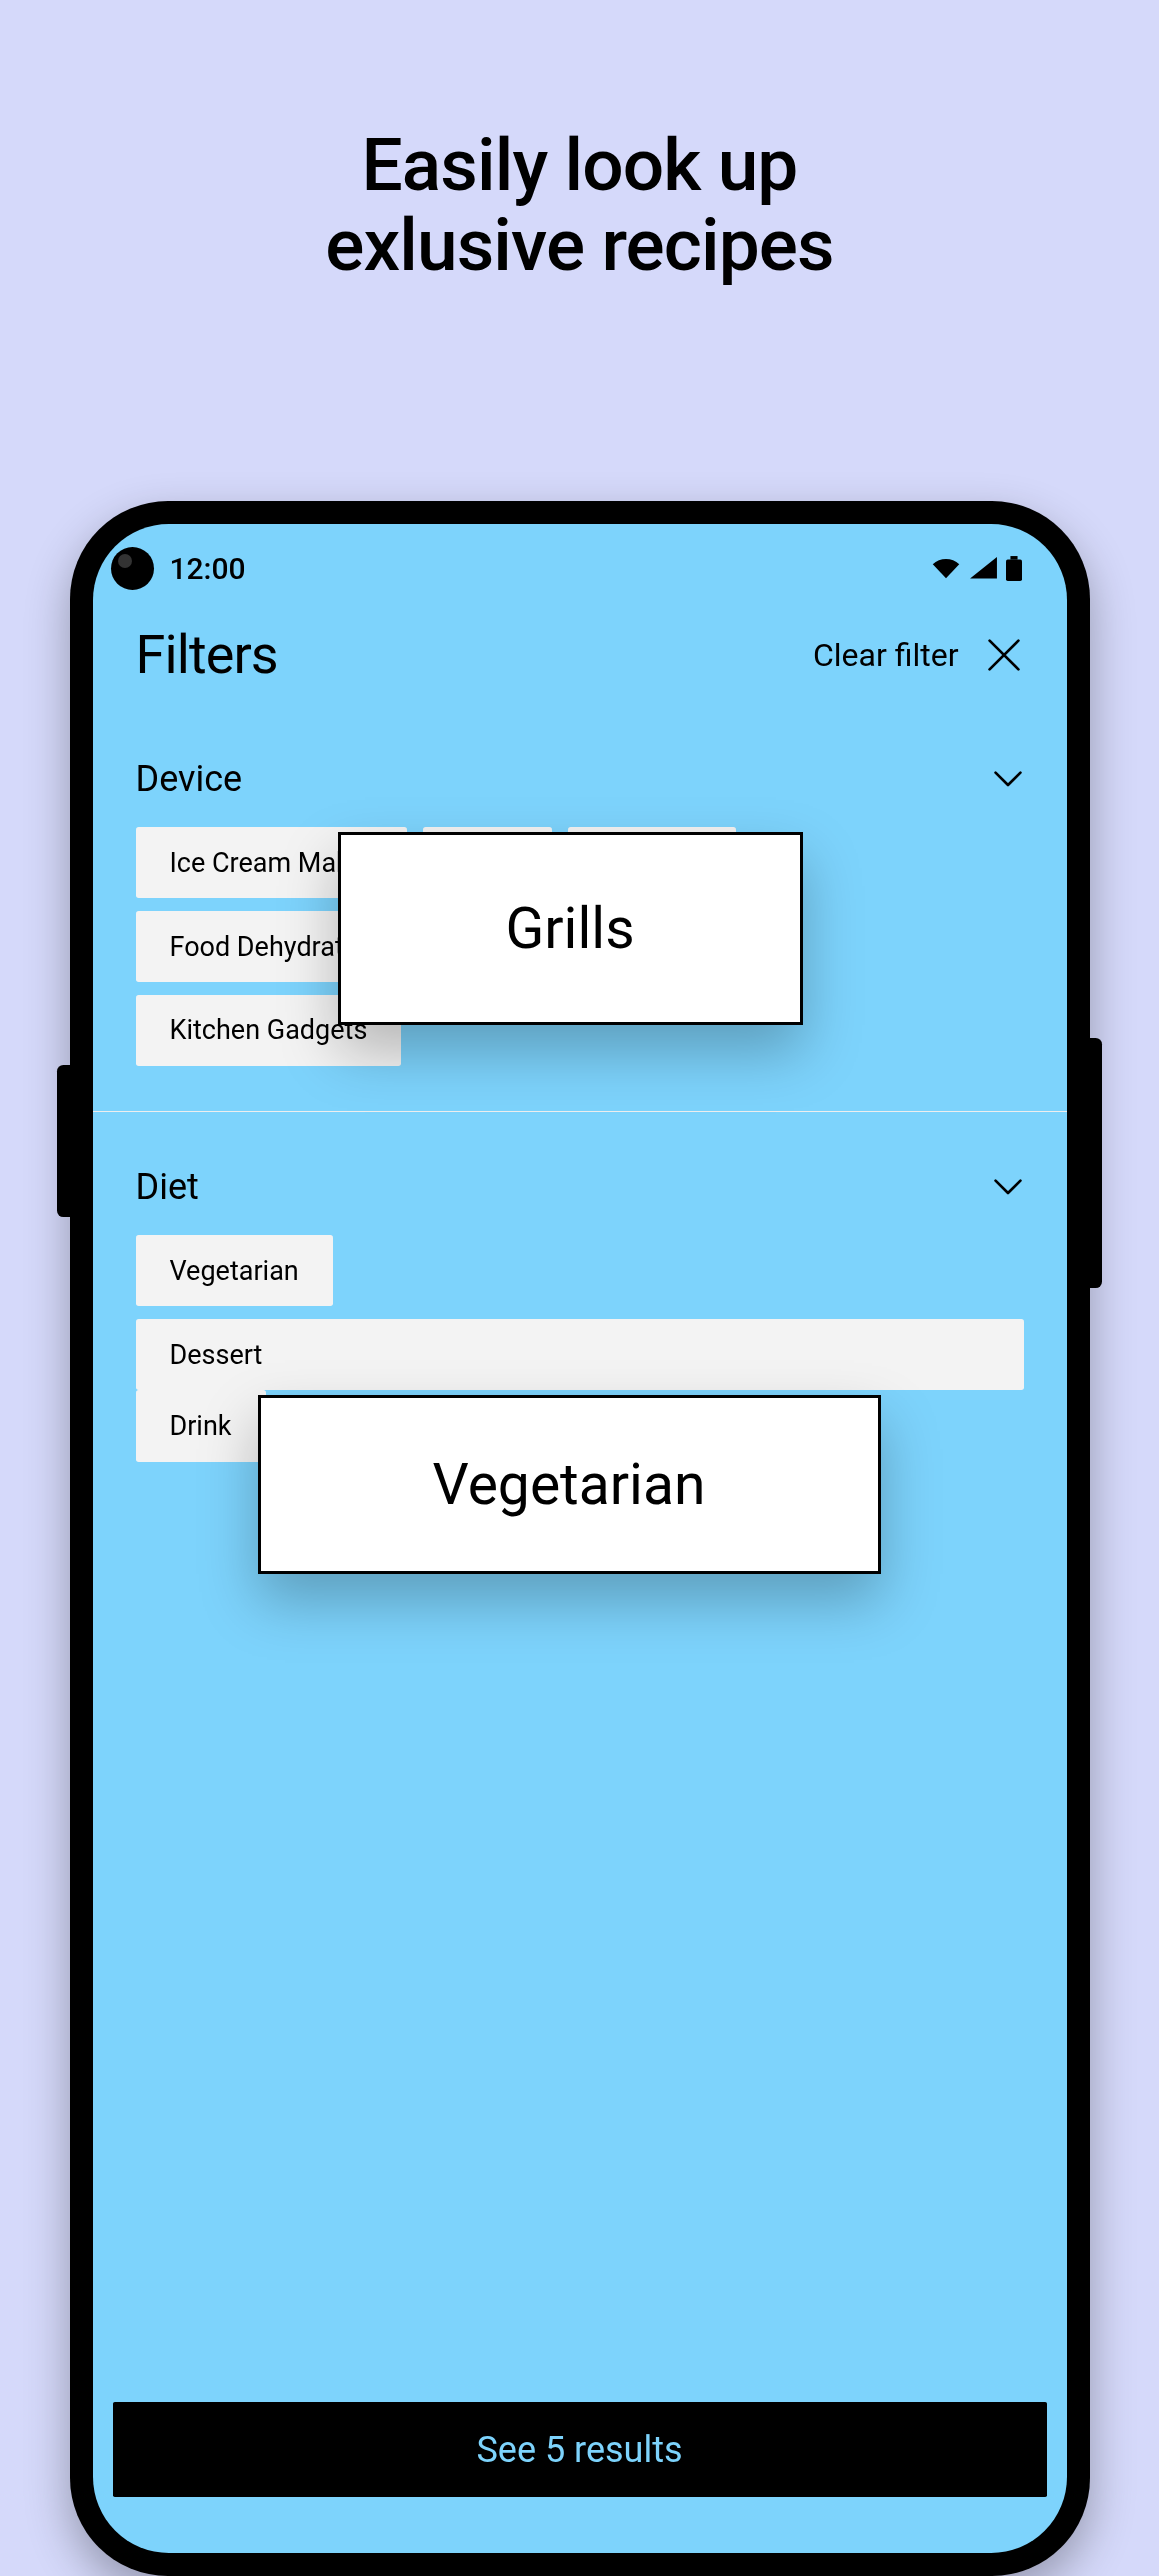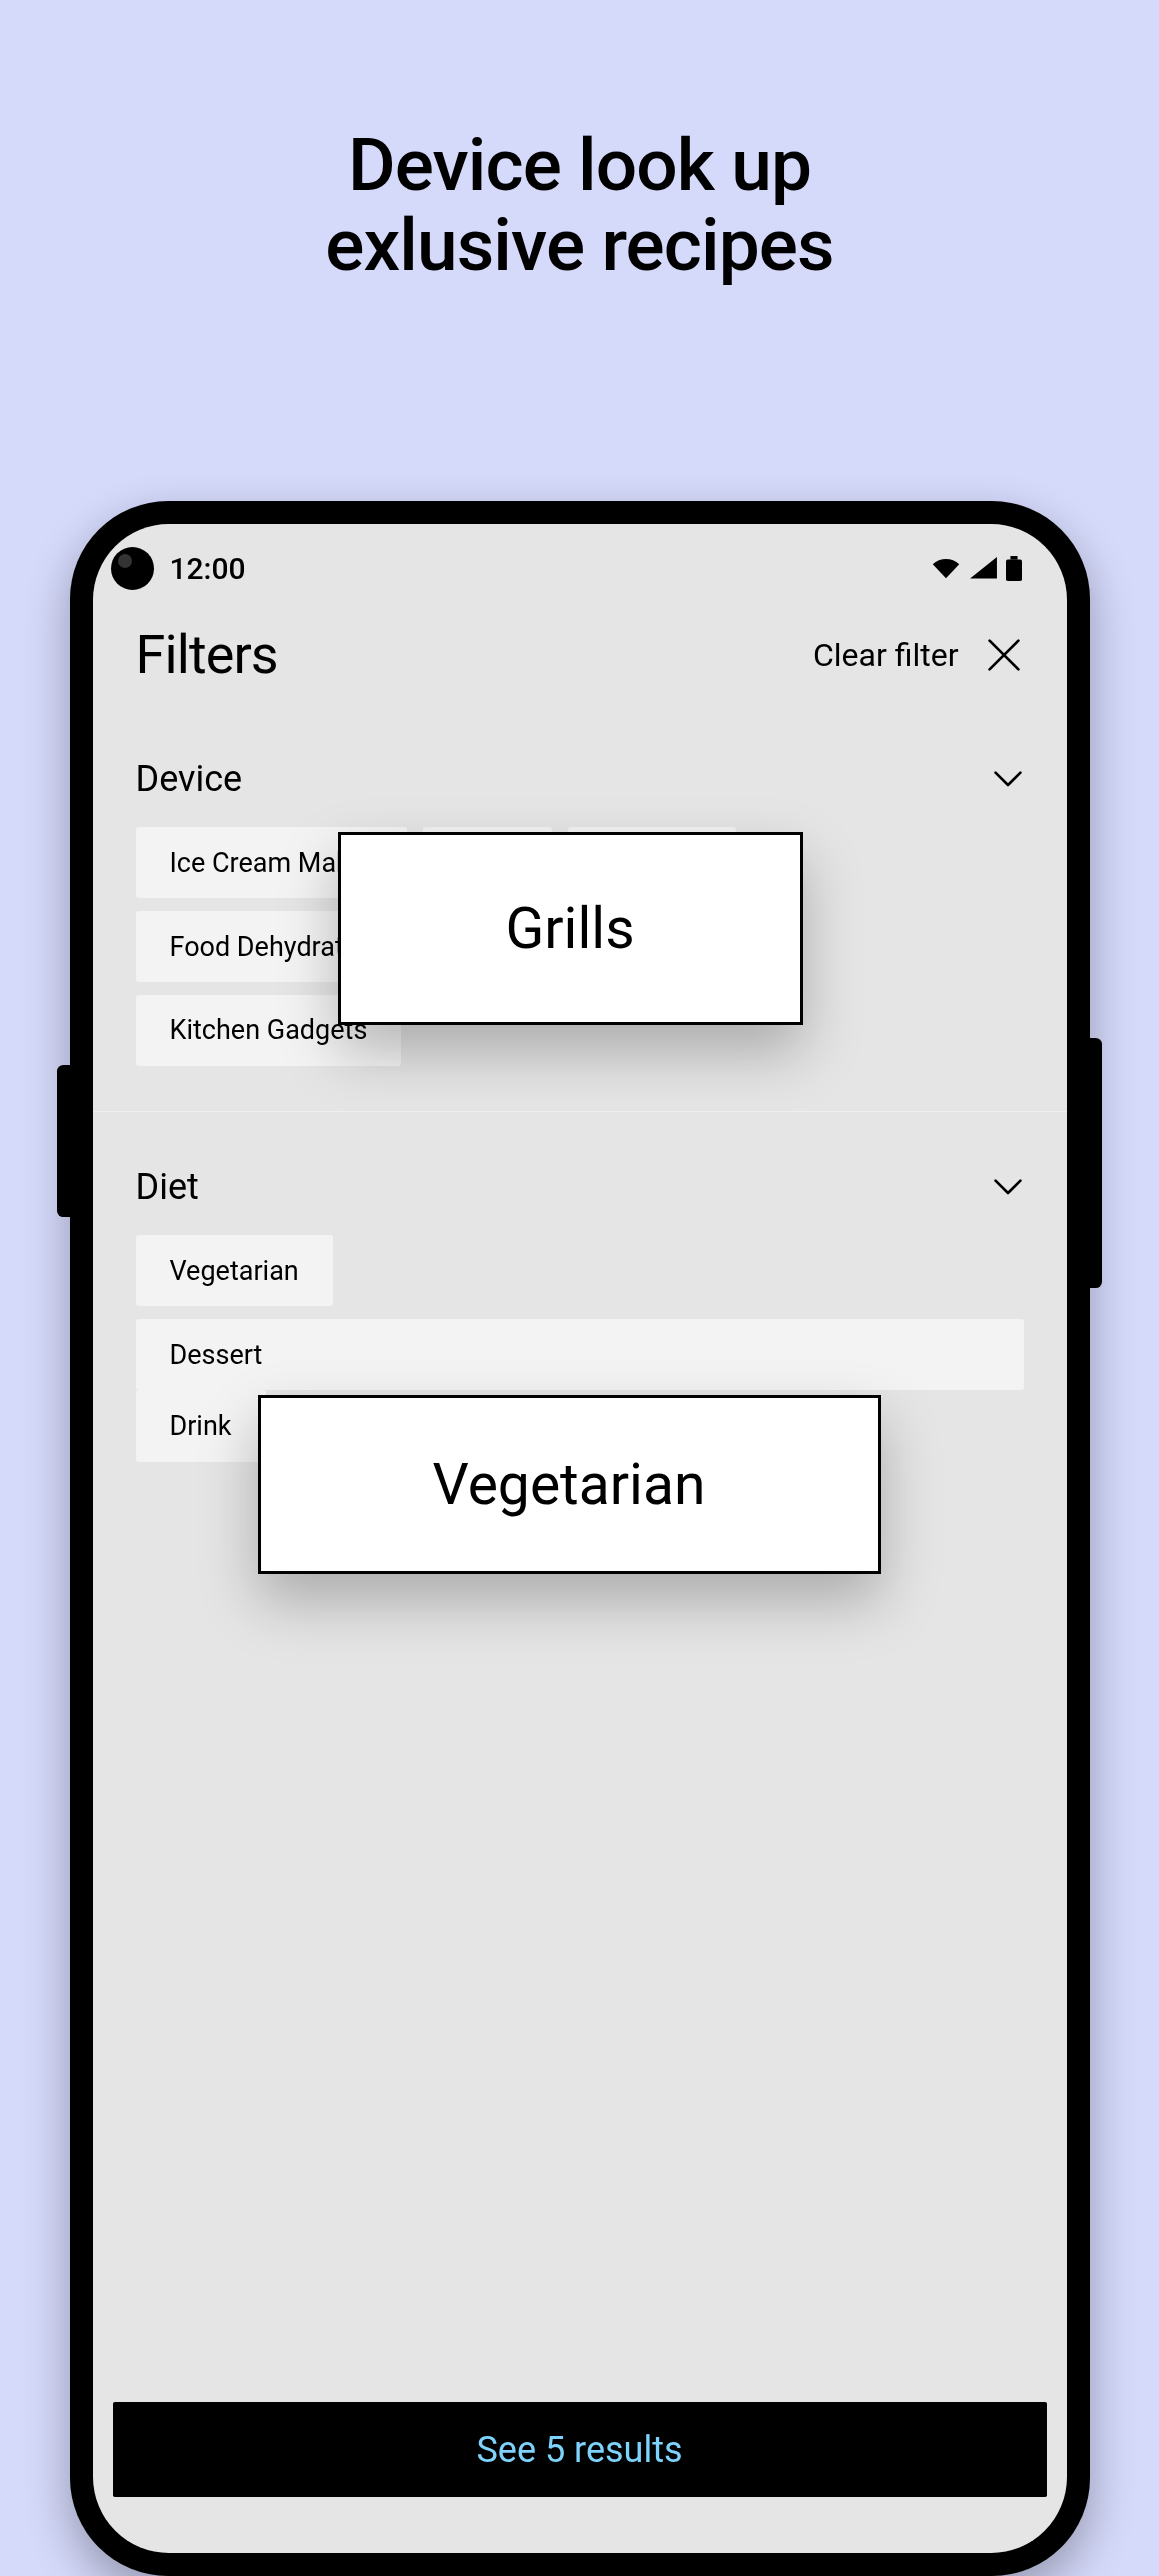--- a/index.html
+++ b/index.html
@@ -52,21 +52,21 @@
     top: 537px;
     width: 12.5px;
     height: 250px;
     background: #000;
     border-radius: 0 6.3px 6.3px 0;
   }
   .screen {
     position: relative;
     width: 100%;
     height: 100%;
-    background: #e5e5e5;
+    background: #7dd3fc;
     border-radius: 76px;
     overflow: hidden;
   }
   .status-bar {
     display: flex;
     align-items: center;
     justify-content: space-between;
     padding: 16px 45px 0 18px;
     height: 72px;
   }
@@ -201,21 +201,21 @@
     left: 188px;
     top: 894px;
     width: 623px;
     height: 179px;
   }
 </style>
 </head>
 <body>
 
 <div class="headline">
-  <div>Device look up</div>
+  <div>Easily look up</div>
   <div>exlusive recipes</div>
 </div>
 
 <div class="phone-wrap">
   <div class="side-btn-left"></div>
   <div class="side-btn-right"></div>
   <div class="phone-frame">
     <div class="screen">
 
       <div class="status-bar">

